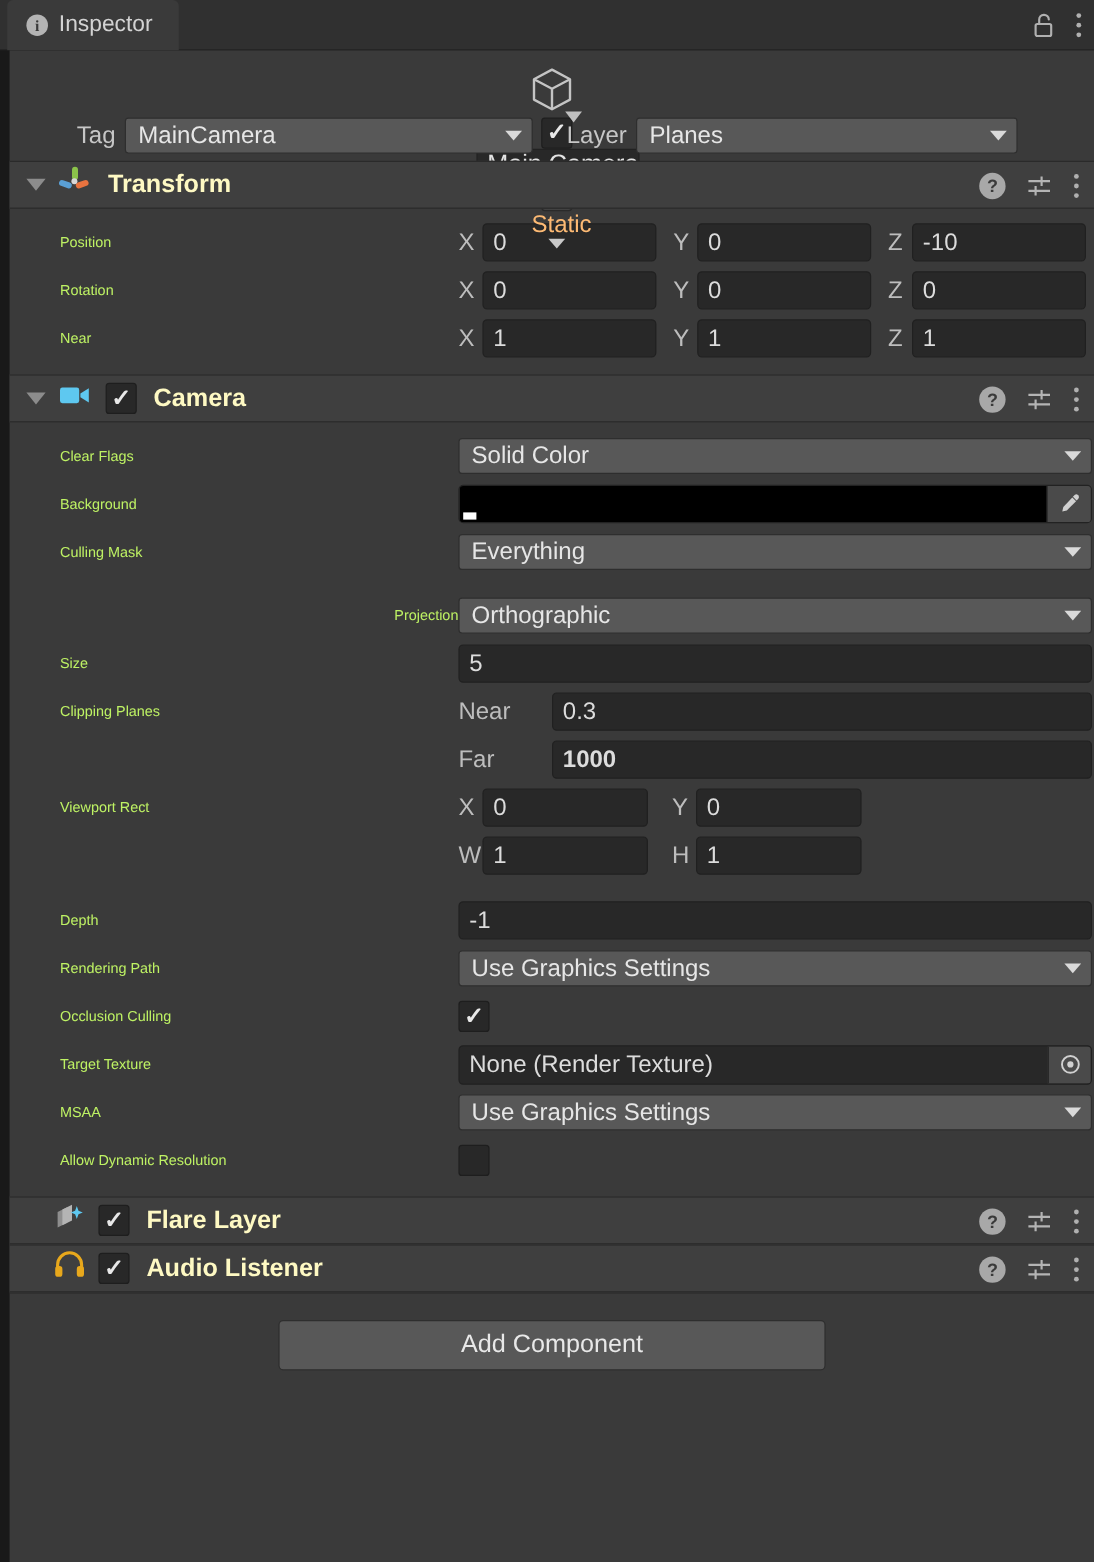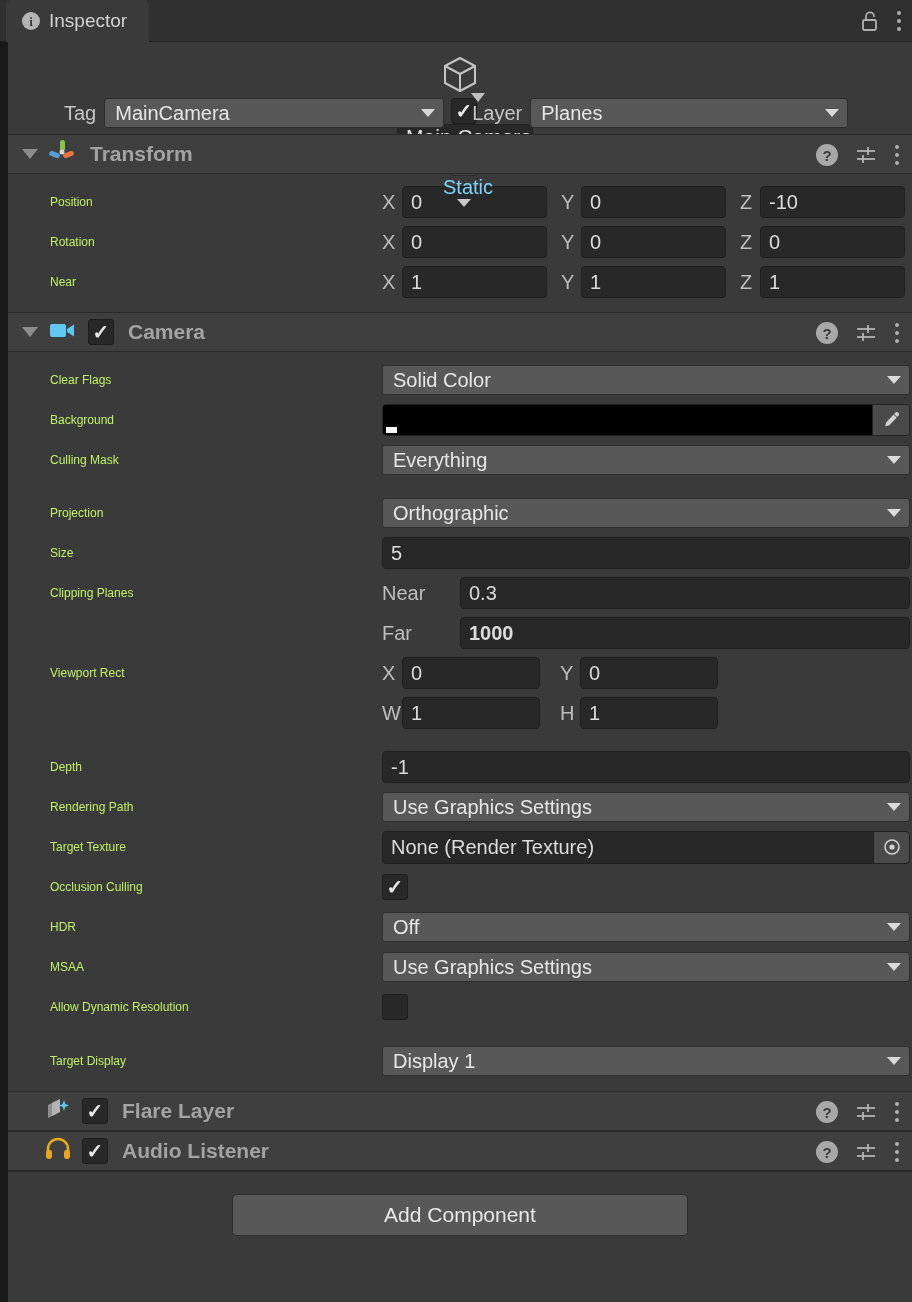--- a/index.html
+++ b/index.html
@@ -65,21 +65,21 @@
   .name-field {
     flex: 1; height: 32px; background: #282828; border: 1px solid #222;
     border-radius: 3px; margin-left: 10px; margin-right: 8px;
     display: flex; align-items: center; padding-left: 8px;
     color: #e3e3e3; font-size: 21px;
   }
   .static-chk {
     width: 26px; height: 26px; background: #424242; border: 1px solid #2a2a2a;
     border-radius: 3px; flex: 0 0 auto;
   }
-  .static-label { margin-left: 8px; color: #7dd3fc; font-size: 20px; }
+  .static-label { margin-left: 8px; color: #fdba74; font-size: 20px; }
   .caret-down {
     width:0;height:0;margin-left:7px;margin-right:8px;
     border-left:7px solid transparent;border-right:7px solid transparent;
     border-top:8px solid #c8c8c8;
   }
   .go-row2 { display: flex; align-items: center; height: 34px; padding-left: 56px; margin-top: 6px; }
   .mini-label { color: #c6c6c6; font-size: 20px; }
   .dropdown {
     background: #585858; border: 1px solid #2e2e2e; border-radius: 3px;
     height: 30px; display: flex; align-items: center; justify-content: space-between;
@@ -93,21 +93,21 @@
   
   .comp-header {
     height: 40px; display: flex; align-items: center;
     background: #3f3f3f; border-top: 1px solid #2a2a2a; border-bottom: 1px solid #2a2a2a;
     padding-left: 14px; position: relative;
   }
   .foldout {
     width:0;height:0;border-left:8px solid transparent;border-right:8px solid transparent;
     border-top:10px solid #8c8c8c; margin-right: 10px; flex:0 0 auto;
   }
-  .comp-title { color: #a3a3a3; font-size: 21px; font-weight: bold; margin-left: 14px; }
+  .comp-title { color: #fef9c3; font-size: 21px; font-weight: bold; margin-left: 14px; }
   .comp-icons { position: absolute; right: 12px; top: 0; height: 40px;
     display: flex; align-items: center; gap: 17px; }
   .help-icon {
     width: 22px; height: 22px; border-radius: 50%; background: #a8a8a8;
     color: #3a3a3a; font-size: 15px; font-weight: bold;
     display: flex; align-items: center; justify-content: center; line-height: 1;
   }
   .preset-icon { width: 22px; height: 20px; }
 
   
@@ -327,21 +327,21 @@
         </div>
 
         <div class="prow">
           <span class="plabel">Culling Mask</span>
           <span class="dropdown" style="width:528px;">
             <span>Everything</span>
             <span class="tri"></span>
           </span>
         </div>
 
-        <div class="prow" style="margin-top:13px;">
+        <div class="prow" style="margin-top:13px;text-align:right;">
           <span class="plabel">Projection</span>
           <span class="dropdown" style="width:528px;">
             <span>Orthographic</span>
             <span class="tri"></span>
           </span>
         </div>
 
         <div class="prow">
           <span class="plabel">Size</span>
           <span class="num" style="width:528px;">5</span>
@@ -377,68 +377,54 @@
           <span class="plabel">Depth</span>
           <span class="num" style="width:528px;">-1</span>
         </div>
 
         <div class="prow">
           <span class="plabel">Rendering Path</span>
           <span class="dropdown" style="width:528px;">
             <span>Use Graphics Settings</span>
             <span class="tri"></span>
           </span>
+        </div>
+
+        <div class="prow">
+          <span class="plabel">Occlusion Culling</span>
+          <span class="chk on"></span>
         </div>
 
         <div class="prow">
           <span class="plabel">Target Texture</span>
           <span class="objfield" style="width:528px;">
             <span class="otext">None (Render Texture)</span>
             <span class="objpick">
               <svg width="20" height="20" viewBox="0 0 20 20">
                 <circle cx="10" cy="10" r="7" fill="none" stroke="#d0d0d0" stroke-width="1.6"></circle>
                 <circle cx="10" cy="10" r="2.6" fill="#d0d0d0"></circle>
               </svg>
             </span>
           </span>
         </div>
 
-        <div class="prow">
-          <span class="plabel">Occlusion Culling</span>
-          <span class="chk on"></span>
-        </div>
-
-        <div class="prow">
-          <span class="plabel">HDR</span>
-          <span class="dropdown" style="width:528px;">
-            <span>Off</span>
-            <span class="tri"></span>
-          </span>
-        </div>
 
         <div class="prow">
           <span class="plabel">MSAA</span>
           <span class="dropdown" style="width:528px;">
             <span>Use Graphics Settings</span>
             <span class="tri"></span>
           </span>
         </div>
 
         <div class="prow">
           <span class="plabel">Allow Dynamic Resolution</span>
           <span class="chk"></span>
         </div>
 
-        <div class="prow" style="margin-top:14px;">
-          <span class="plabel">Target Display</span>
-          <span class="dropdown" style="width:528px;">
-            <span>Display 1</span>
-            <span class="tri"></span>
-          </span>
-        </div>
       </div>
 
       <div class="comp-header" style="padding-left:36px;">
         <span>
           <svg width="28" height="24" viewBox="0 0 28 24">
             <path d="M4 8 L12 4 L12 17 L4 21 Z" fill="#8e8e8e"></path>
             <path d="M8 6 L16 2 L16 15 L8 19 Z" fill="#b4b4b4"></path>
             <path d="M20 3 L21.4 7 L25 8.4 L21.4 9.8 L20 13.8 L18.6 9.8 L15 8.4 L18.6 7 Z" fill="#5ec8f0"></path>
           </svg>
         </span>

